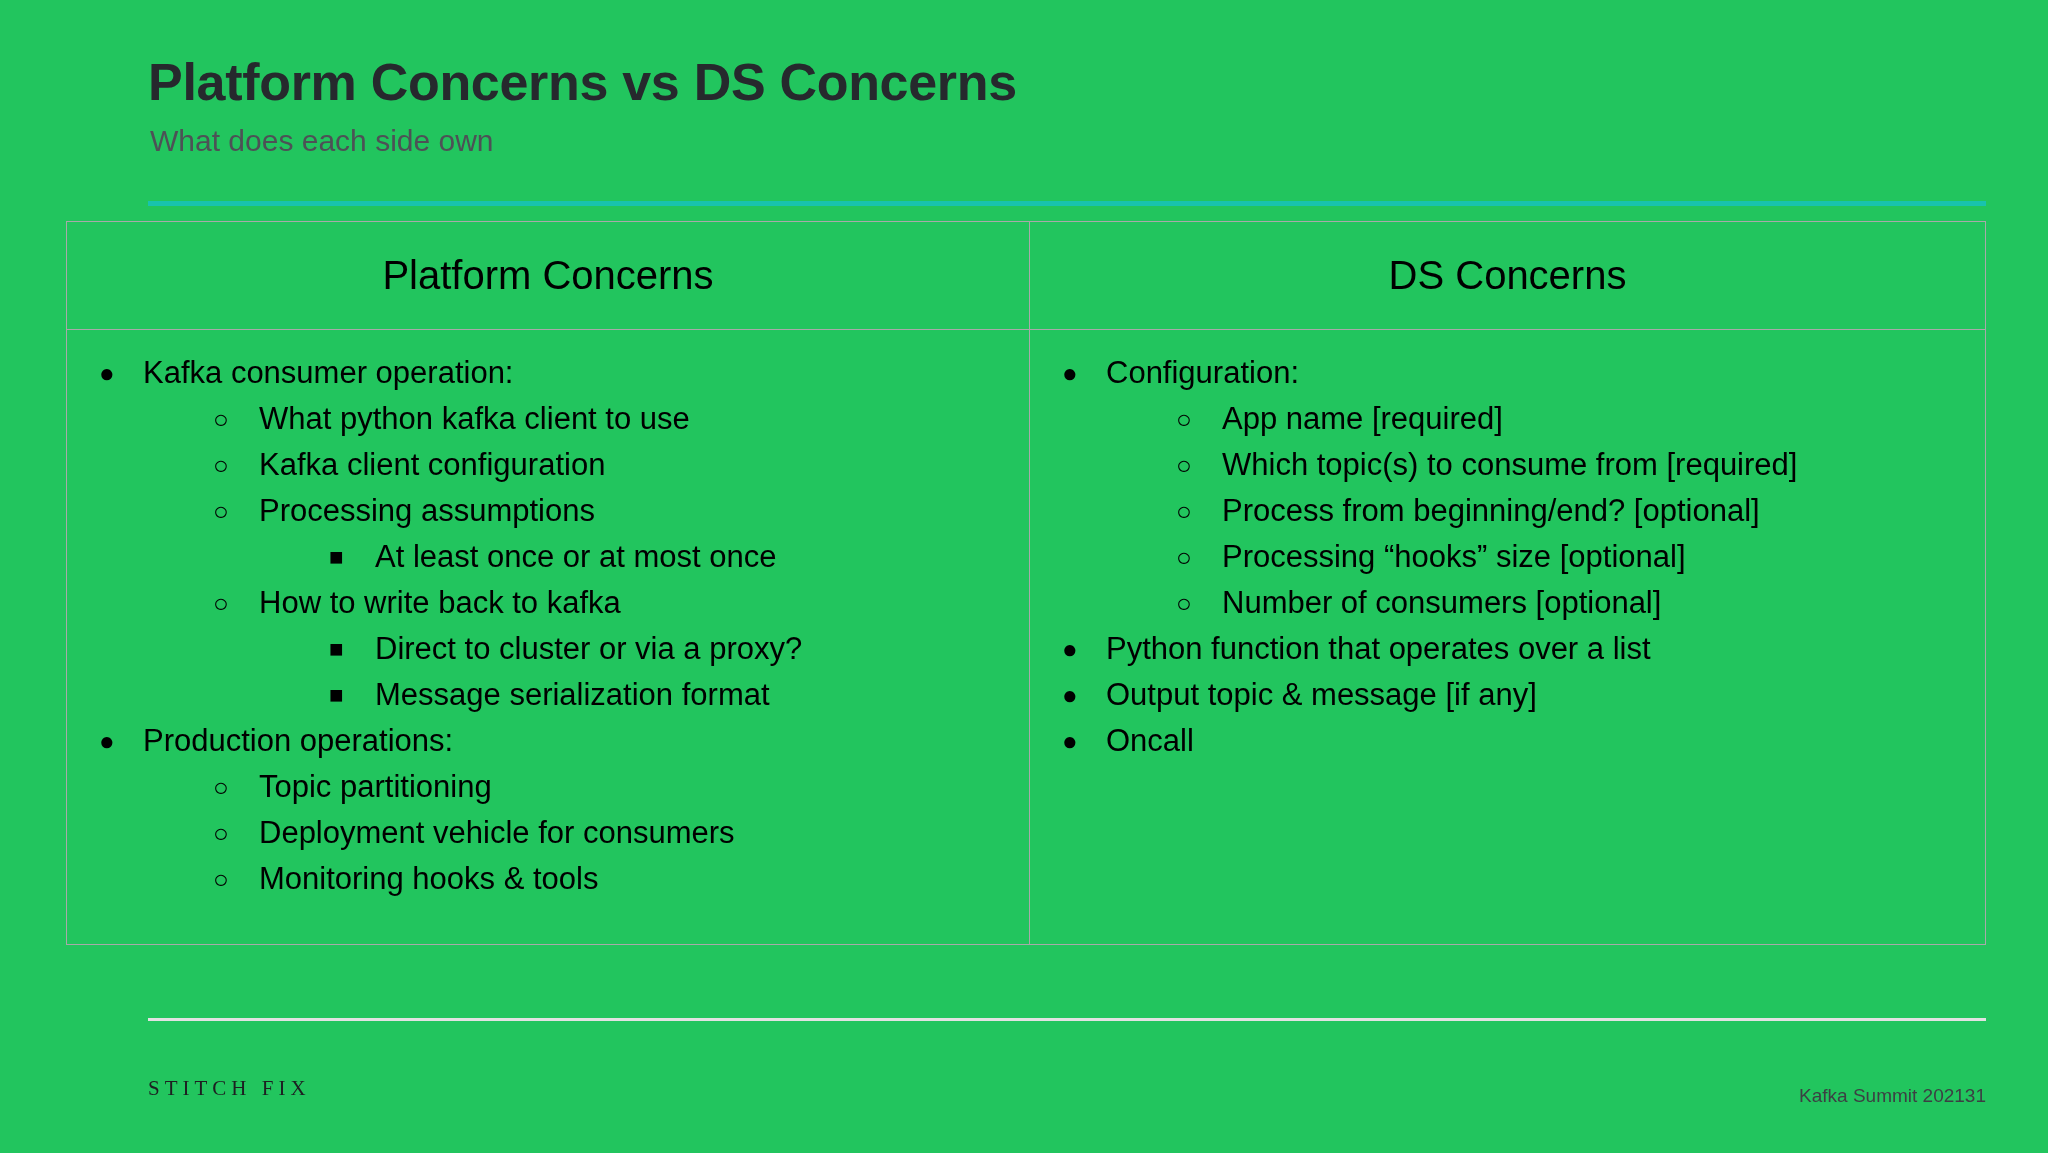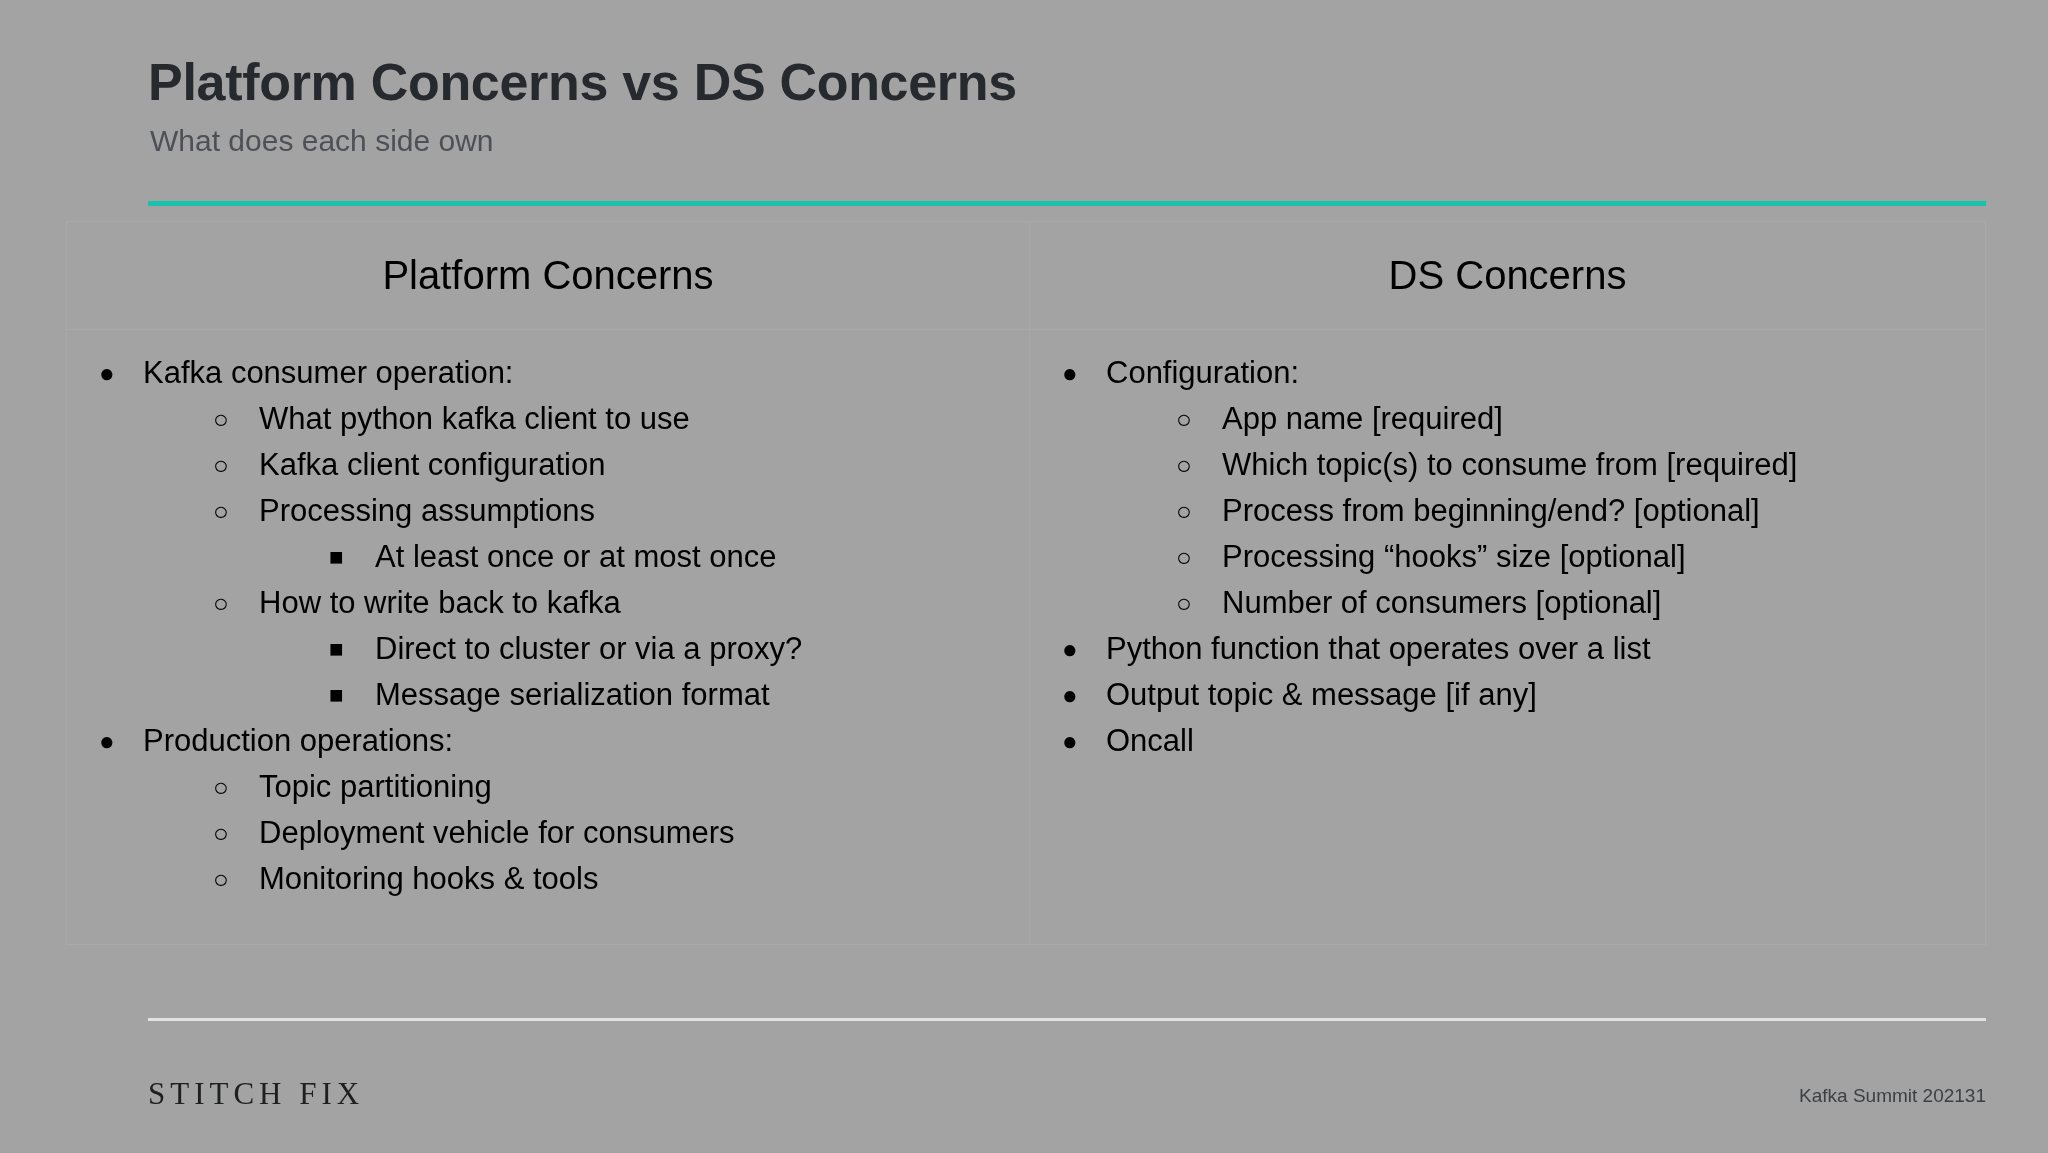--- a/index.html
+++ b/index.html
@@ -11,21 +11,21 @@
     width: 2048px;
     height: 1153px;
     position: relative;
     font-family: "Liberation Sans", sans-serif;
     overflow: hidden;
   }
 
   .slide {
     position: absolute;
     inset: 0;
-    background: #a3a3a3;
+    background: #22c55e;
   }
 
   
   .header {
     position: absolute;
     left: 148px;
     top: 54px;
     width: 1838px;
   }
   .slide-title {
@@ -126,21 +126,21 @@
     top: 1018px;
     width: 1838px;
     height: 3px;
     background: #e2e2e2;
   }
   .logo {
     position: absolute;
     left: 148px;
     top: 1076px;
     font-family: "Liberation Serif", serif;
-    font-size: 31px;
+    font-size: 21px;
     letter-spacing: 5px;
     color: #1d1f21;
     white-space: nowrap;
   }
   .footer-meta {
     position: absolute;
     right: 62px;
     top: 1085px;
     font-size: 19px;
     color: #3c3f43;

